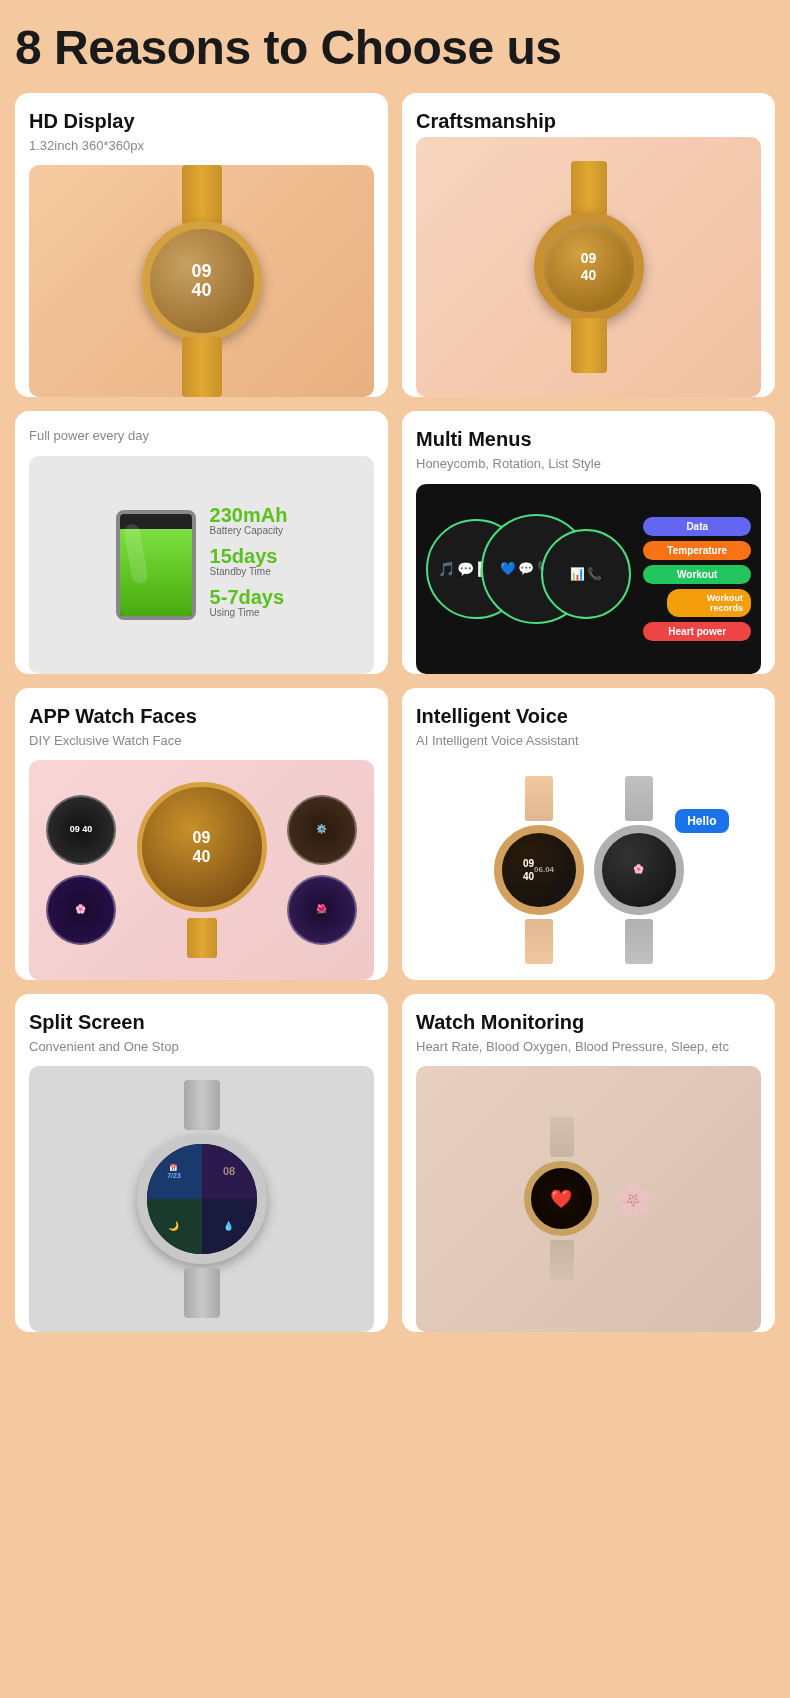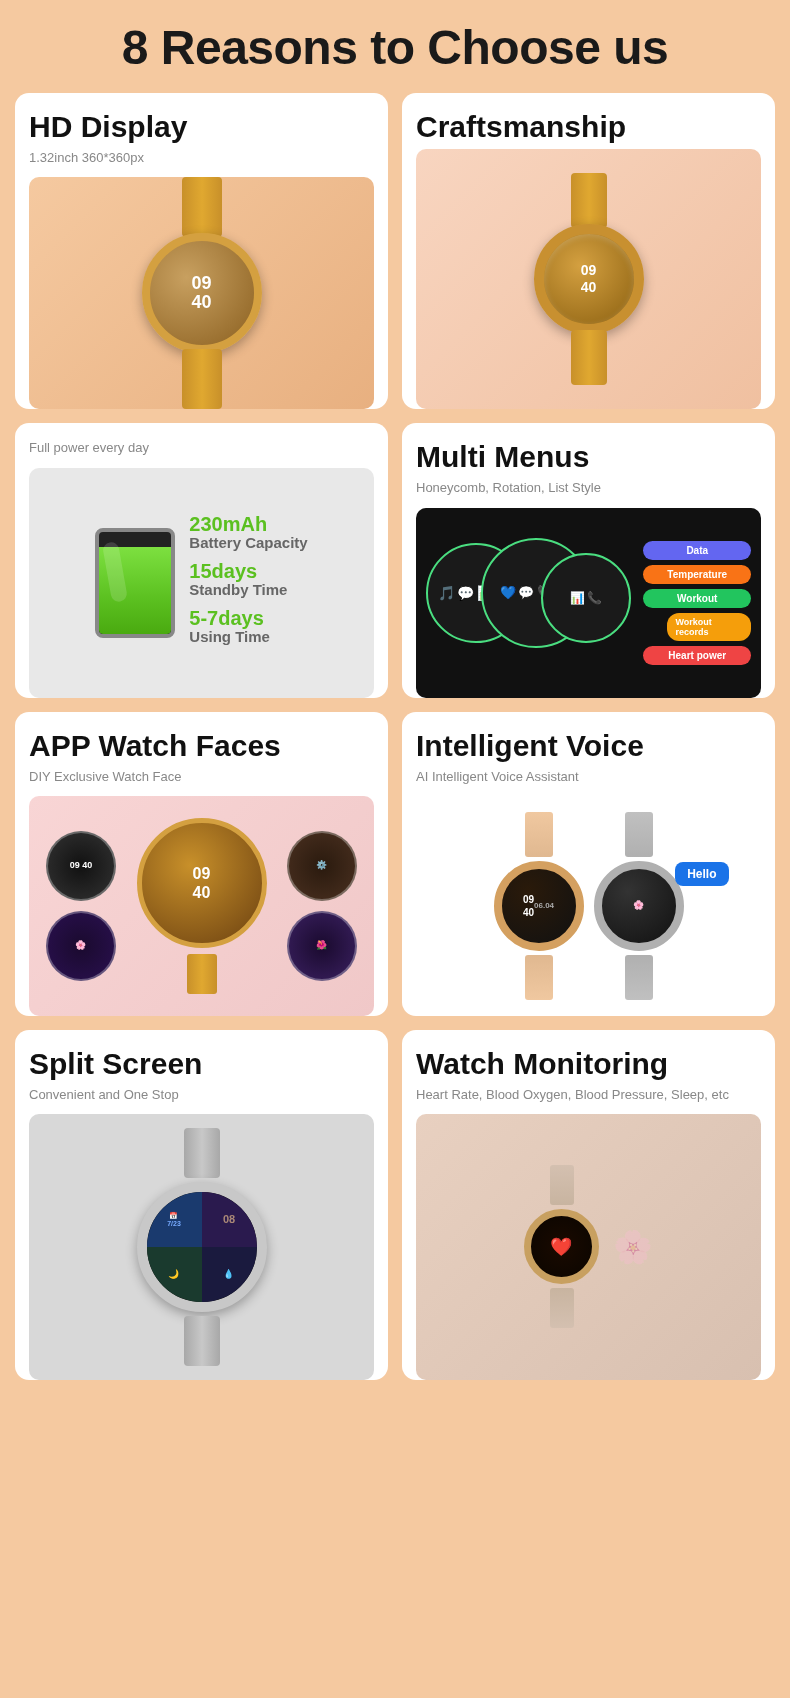--- a/index.html
+++ b/index.html
@@ -3,21 +3,21 @@
   <meta charset="utf-8">
   <style>
     * { box-sizing: border-box; margin: 0; padding: 0; }
     body {
       width: 790px;
       background-color: #f5c9a0;
       font-family: 'Arial', sans-serif;
       padding: 20px 15px 30px;
     }
     .page-title {
-      text-align: center;
+      text-align: left;
       font-size: 48px;
       font-weight: 700;
       color: #1a1a1a;
       margin-bottom: 18px;
       line-height: 1.15;
       letter-spacing: -0.5px;
     }
     .grid {
       display: grid;
       grid-template-columns: 1fr 1fr;
@@ -25,21 +25,21 @@
     }
     .card {
       background: #fff;
       border-radius: 14px;
       overflow: hidden;
       padding: 16px 14px 0;
       display: flex;
       flex-direction: column;
     }
     .card-title {
-      font-size: 30px;
+      font-size: 20px;
       font-weight: 700;
       color: #111;
       line-height: 1.2;
       margin-bottom: 4px;
     }
     .card-subtitle {
       font-size: 13px;
       color: #888;
       margin-bottom: 10px;
       line-height: 1.4;
@@ -173,24 +173,23 @@
       flex-direction: column;
       gap: 4px;
     }
     .stat-value {
       font-size: 20px;
       font-weight: 700;
       color: #5bc020;
       line-height: 1;
     }
     .stat-label {
-      font-size: 15px;
+      font-size: 10px;
       color: #666;
       margin-bottom: 6px;
-      font-weight: bold;
     }
 
     
     .voice-watches {
       display: flex;
       align-items: flex-end;
       justify-content: center;
       gap: 10px;
       padding: 14px 8px 14px;
       width: 100%;
@@ -373,21 +372,21 @@
           <div style="position:absolute;left:115px;top:20px;width:90px;height:90px;border-radius:50%;border:2px solid #4ade80;background:#1a1a1a;display:flex;flex-wrap:wrap;gap:2px;padding:8px;align-items:center;justify-content:center;">
             <span style="font-size:12px;">📊</span>
             <span style="font-size:12px;">📞</span>
           </div>
         </div>
 
         <div style="display:flex;flex-direction:column;gap:5px;min-width:100px;">
           <div style="background:#6366f1;color:white;font-size:10px;padding:4px 10px;border-radius:12px;font-weight:600;text-align:center;">Data</div>
           <div style="background:#f97316;color:white;font-size:10px;padding:4px 10px;border-radius:12px;font-weight:600;text-align:center;">Temperature</div>
           <div style="background:#22c55e;color:white;font-size:10px;padding:4px 10px;border-radius:12px;font-weight:600;text-align:center;">Workout</div>
-          <div style="background:#f59e0b;color:white;font-size:10px;padding:4px 8px;border-radius:12px;font-weight:600;text-align:left;font-size:9px;margin-left:24px;">Workout records</div>
+          <div style="background:#f59e0b;color:white;font-size:10px;padding:4px 8px;border-radius:12px;font-weight:600;text-align:right;font-size:9px;margin-left:24px;">Workout records</div>
           <div style="background:#ef4444;color:white;font-size:10px;padding:4px 10px;border-radius:12px;font-weight:600;text-align:center;">Heart power</div>
         </div>
       </div>
     </div>
   </div>
 
   <div class="card card-app">
     <div class="card-title">APP Watch Faces</div>
     <div class="card-subtitle">DIY Exclusive Watch Face</div>
     <div class="card-image card-app">
@@ -416,21 +415,21 @@
 
         <div style="display:flex;flex-direction:column;align-items:center;gap:4px;">
           <div style="width:28px;height:45px;background:linear-gradient(180deg,#f0c8a0,#e0b890);border-radius:3px;"></div>
           <div style="width:90px;height:90px;border-radius:50%;background:radial-gradient(circle at 35% 30%,#2a1a0a,#111);border:8px solid #d4a060;display:flex;align-items:center;justify-content:center;color:white;font-size:10px;font-weight:bold;text-align:center;line-height:1.3;">
             09<br>40<br><span style="font-size:8px;color:#aaa;">06.04</span>
           </div>
           <div style="width:28px;height:45px;background:linear-gradient(180deg,#e0b890,#f0c8a0);border-radius:3px;"></div>
         </div>
 
         <div style="display:flex;flex-direction:column;align-items:center;gap:4px;position:relative;">
-          <div style="position:absolute;top:50px;right:-45px;background:#1a73e8;color:white;font-size:12px;font-weight:bold;padding:5px 12px;border-radius:8px;z-index:10;">Hello</div>
+          <div style="position:absolute;top:33px;right:-45px;background:#1a73e8;color:white;font-size:12px;font-weight:bold;padding:5px 12px;border-radius:8px;z-index:10;">Hello</div>
           <div style="width:28px;height:45px;background:linear-gradient(180deg,#c0c0c0,#b0b0b0);border-radius:3px;"></div>
           <div style="width:90px;height:90px;border-radius:50%;background:radial-gradient(circle at 35% 30%,#333,#111);border:8px solid #b0b0b0;display:flex;align-items:center;justify-content:center;">
             <span style="color:white;font-size:9px;font-weight:bold;text-align:center;line-height:1.3;">🌸</span>
           </div>
           <div style="width:28px;height:45px;background:linear-gradient(180deg,#b0b0b0,#c0c0c0);border-radius:3px;"></div>
         </div>
       </div>
     </div>
   </div>
 

